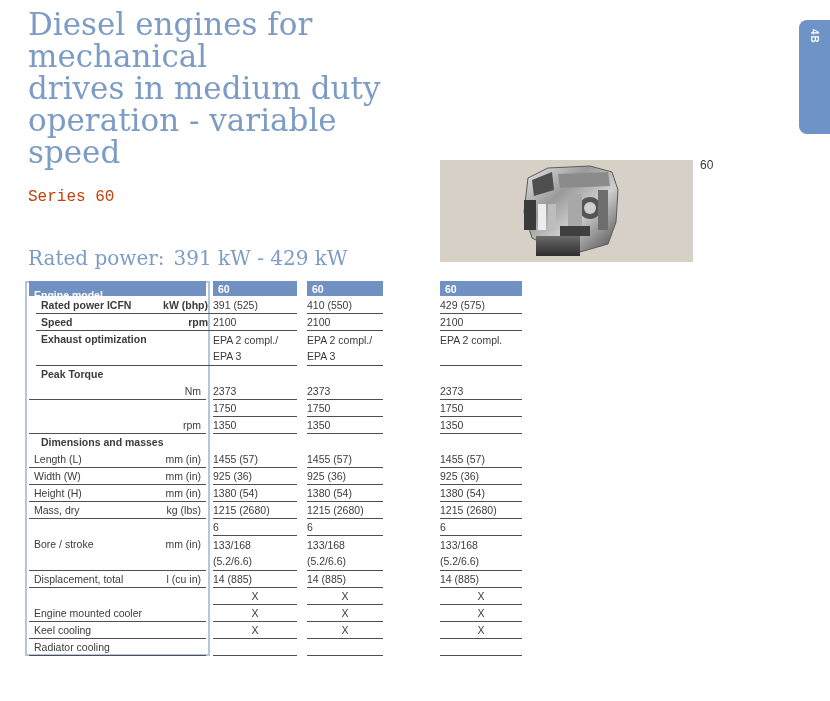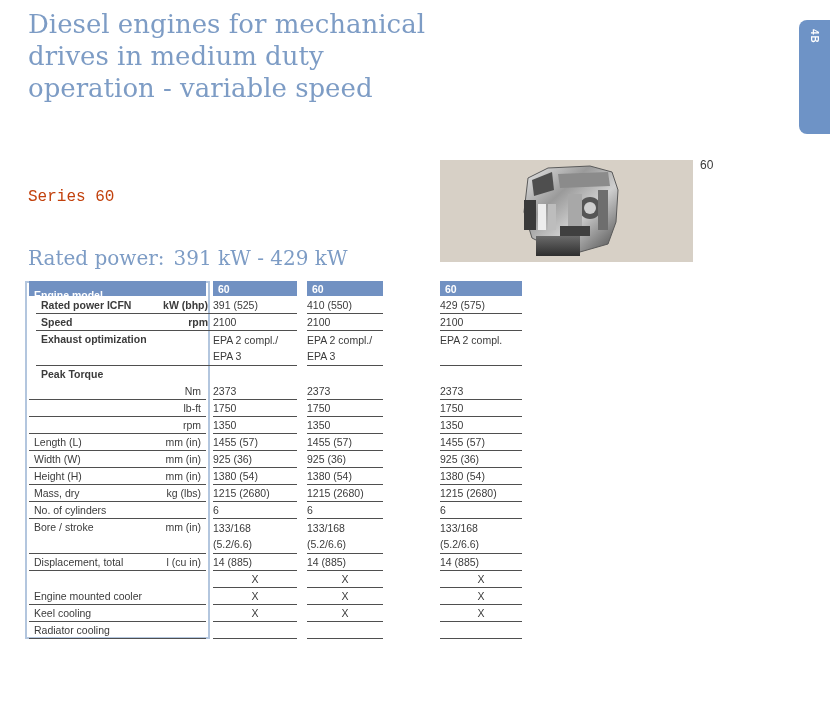--- a/index.html
+++ b/index.html
@@ -4,21 +4,21 @@
 <style>
   html,body{margin:0;padding:0;background:#fff;}
   body{
     width:830px;height:701px;position:relative;overflow:hidden;
     font-family:"Liberation Sans",sans-serif;color:#3b3b3b;
   }
   
   .page-title{
     position:absolute;left:28px;top:8px;width:400px;
     font-family:"DejaVu Serif","Liberation Serif",serif;
-    font-size:26px;line-height:32px;color:#7d9cc5;font-weight:400;
+    font-size:31px;line-height:32px;color:#7d9cc5;font-weight:400;
   }
   .side-tab{
     position:absolute;right:0;top:20px;width:31px;height:114px;
     background:#6e93c6;border-radius:8px 0 0 8px;
   }
   .side-tab .tab-text{
     display:block;margin:9px auto 0 auto;writing-mode:vertical-rl;
     color:#fff;font-size:10px;font-weight:bold;letter-spacing:1px;
   }
   .series-label{
@@ -176,37 +176,38 @@
       <div class="trow data">
         <div class="lcell">
           <span class="lab"></span>
           <span class="unit">Nm</span>
         </div>
         <div class="vcell c0">2373</div>
         <div class="vcell c1">2373</div>
         <div class="vcell c2">2373</div>
       </div>
       <div class="trow data">
-        <div class="lcell">
-          <span class="lab"></span>
-          <span class="unit">lb-ft</span>
-        </div>
         <div class="vcell c0">1750</div>
         <div class="vcell c1">1750</div>
         <div class="vcell c2">1750</div>
       </div>
       <div class="trow data">
         <div class="lcell">
           <span class="lab"></span>
           <span class="unit">rpm</span>
         </div>
         <div class="vcell c0">1350</div>
         <div class="vcell c1">1350</div>
         <div class="vcell c2">1350</div>
       </div>
+      <div class="trow section bl">
+        <div class="lcell">
+          <span class="lab">Dimensions and masses</span>
+        </div>
+      </div>
       <div class="trow data">
         <div class="lcell">
           <span class="lab">Length (L)</span>
           <span class="unit">mm (in)</span>
         </div>
         <div class="vcell c0">1455 (57)</div>
         <div class="vcell c1">1455 (57)</div>
         <div class="vcell c2">1455 (57)</div>
       </div>
       <div class="trow data">
@@ -230,23 +231,20 @@
       <div class="trow data">
         <div class="lcell">
           <span class="lab">Mass, dry</span>
           <span class="unit">kg (lbs)</span>
         </div>
         <div class="vcell c0">1215 (2680)</div>
         <div class="vcell c1">1215 (2680)</div>
         <div class="vcell c2">1215 (2680)</div>
       </div>
       <div class="trow data">
-        <div class="lcell">
-          <span class="lab">No. of cylinders</span>
-        </div>
         <div class="vcell c0">6</div>
         <div class="vcell c1">6</div>
         <div class="vcell c2">6</div>
       </div>
       <div class="trow data2">
         <div class="lcell">
           <span class="lab">Bore / stroke</span>
           <span class="unit">mm (in)</span>
         </div>
         <div class="vcell c0">

